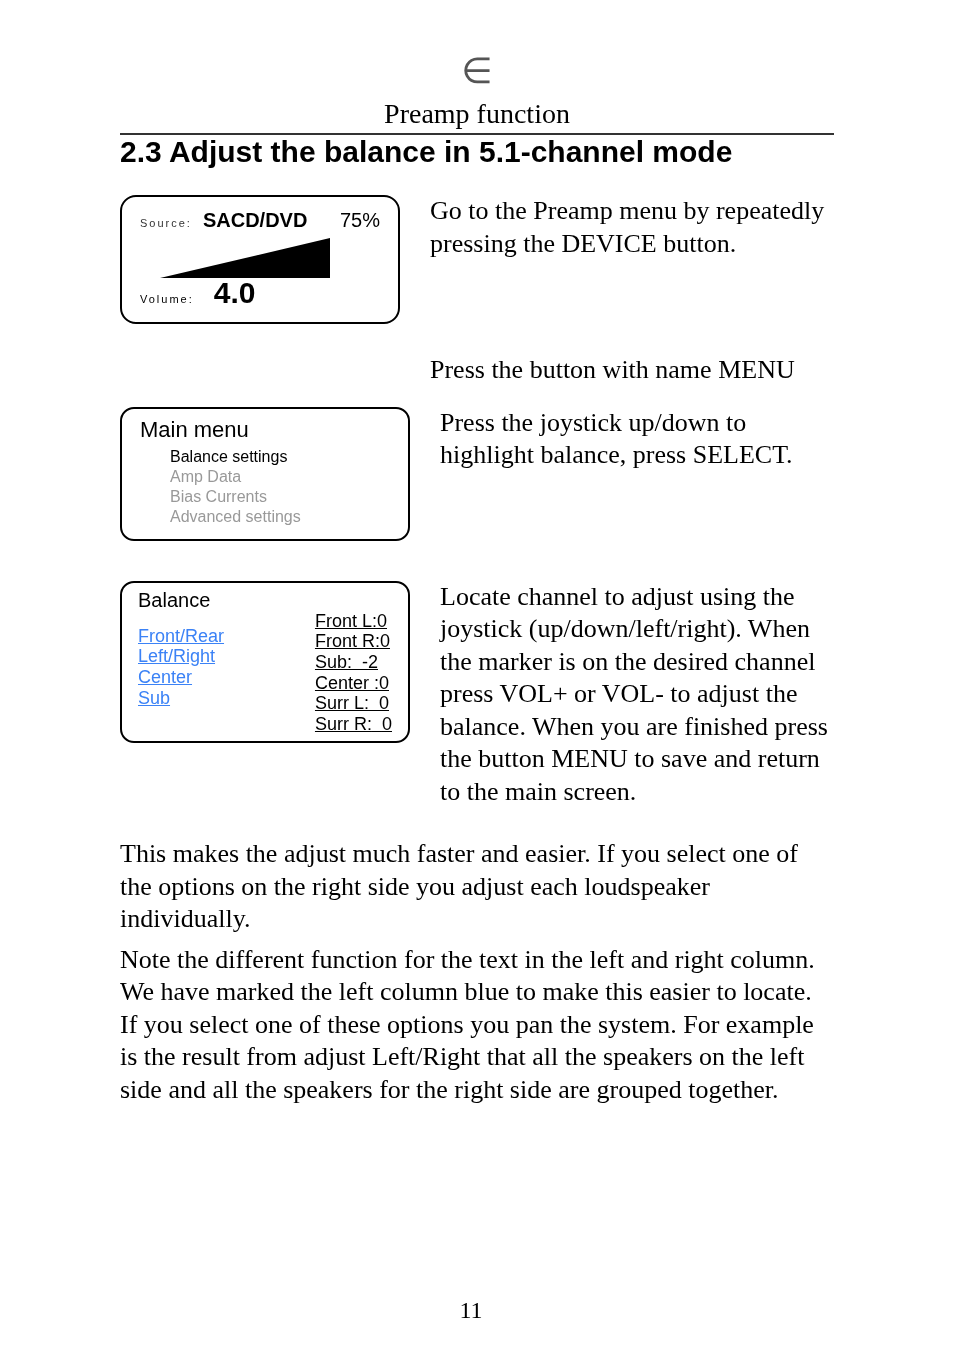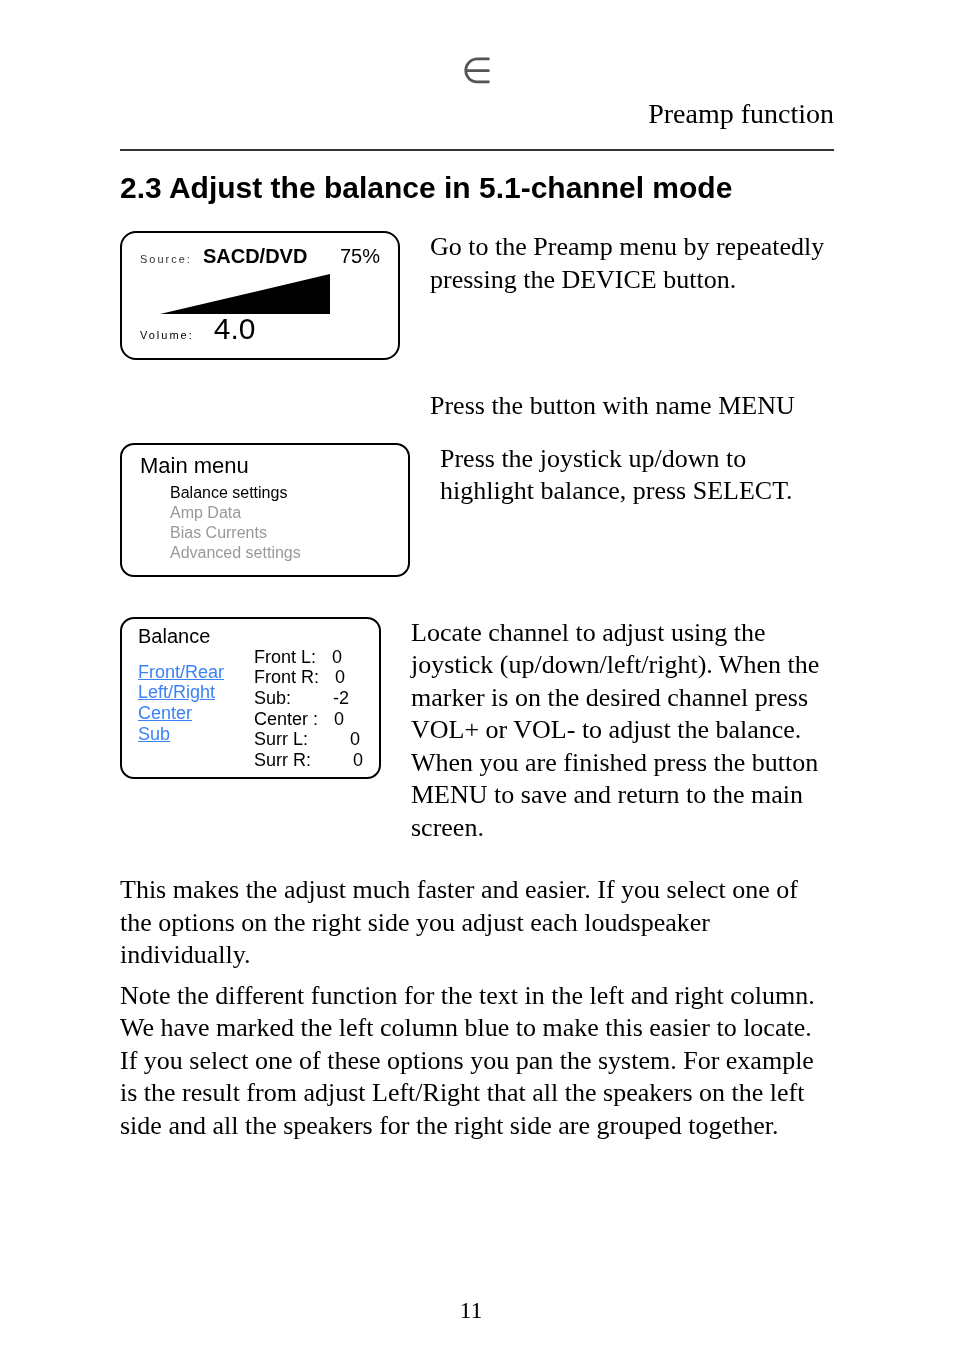--- a/index.html
+++ b/index.html
@@ -20,24 +20,23 @@
   }
   .top-glyph {
     text-align: center;
     font-size: 36px;
     color: #555;
     margin-bottom: 6px;
     font-family: Arial, sans-serif;
   }
   .header-line {
     border-bottom: 2px solid #333;
-    padding-bottom: 19px;
-    text-align: right;
+    padding-bottom: 3px;
+    text-align: center;
     font-size: 28px;
-    margin-bottom: 20px;
   }
   .section-heading {
     font-family: Arial, Helvetica, sans-serif;
     font-weight: bold;
     font-size: 30px;
     margin-bottom: 26px;
   }
   .row {
     display: flex;
     gap: 30px;
@@ -81,21 +80,21 @@
     align-items: baseline;
     gap: 20px;
     margin-top: -4px;
   }
   .lcd-vol-label {
     font-size: 11px;
     letter-spacing: 2px;
   }
   .lcd-vol-val {
     font-size: 30px;
-    font-weight: normal;
+    font-weight: bold;
   }
   .body-text {
     font-size: 26px;
     line-height: 1.25;
     flex: 1;
   }
   .solo-text {
     font-size: 26px;
     line-height: 1.25;
     margin-left: 310px;
@@ -116,21 +115,21 @@
   .menu-items {
     padding-left: 30px;
     font-size: 16px;
     line-height: 1.25;
   }
   .menu-item-active { color: #000; }
   .menu-item-dim { color: #999; }
   .balance-box {
     border: 2px solid #000;
     border-radius: 14px;
-    width: 261px;
+    width: 290px;
     padding: 6px 16px 6px 16px;
     box-sizing: border-box;
     font-family: Arial, Helvetica, sans-serif;
     font-size: 18px;
     display: flex;
     gap: 20px;
   }
   .balance-left {
     flex: 1;
     line-height: 1.15;
@@ -140,21 +139,22 @@
     margin-bottom: 14px;
   }
   .balance-option { color: #3b82f6; text-decoration: underline; }
   .balance-right {
     line-height: 1.15;
     padding-top: 22px;
     text-align: left;
   }
   .balance-right .r-row {
     display: flex;
-    gap: 16px;
+    gap: 0;
+    text-decoration: underline;
   }
   .bottom-para {
     font-size: 26px;
     line-height: 1.25;
     margin-top: 8px;
   }
   .page-number {
     text-align: center;
     font-size: 24px;
     position: absolute;

